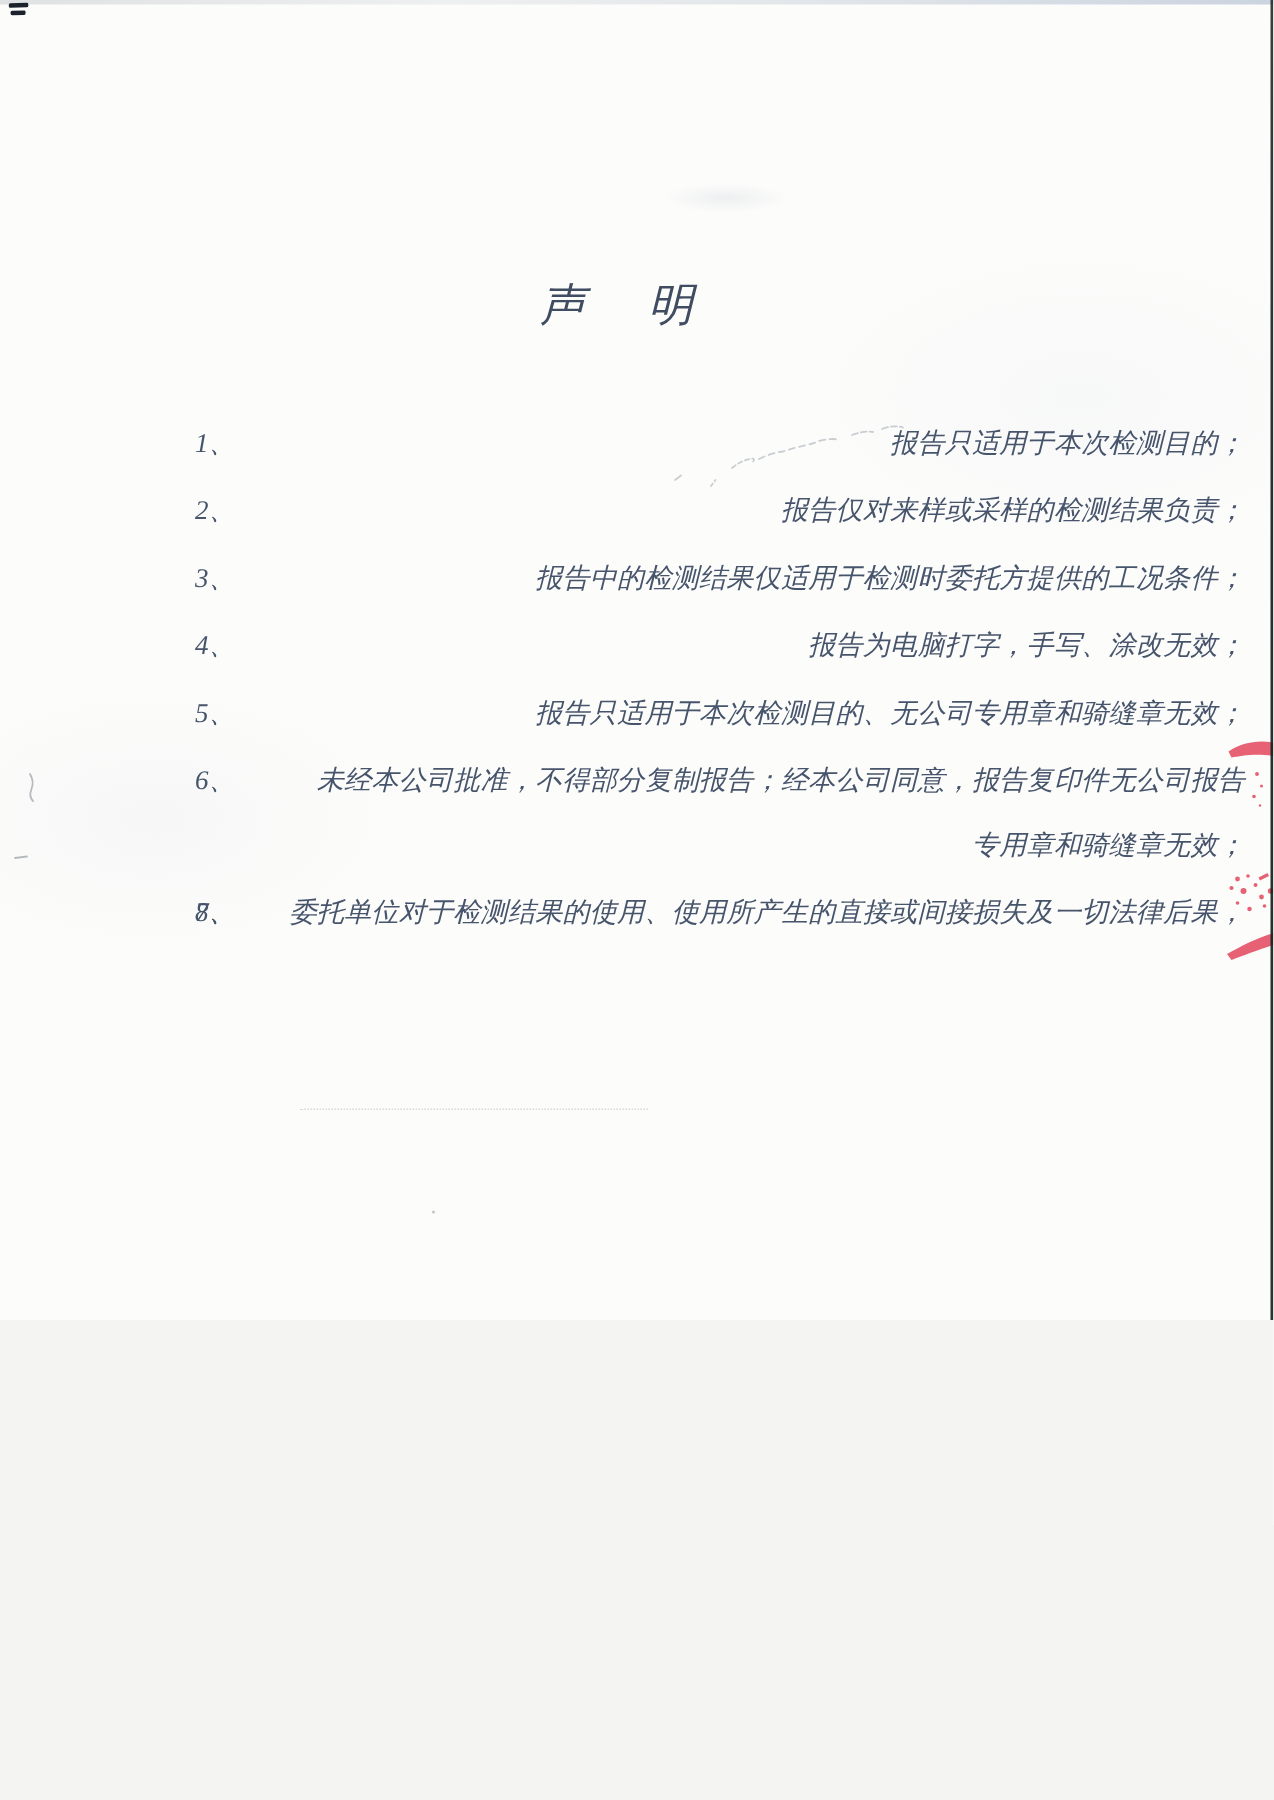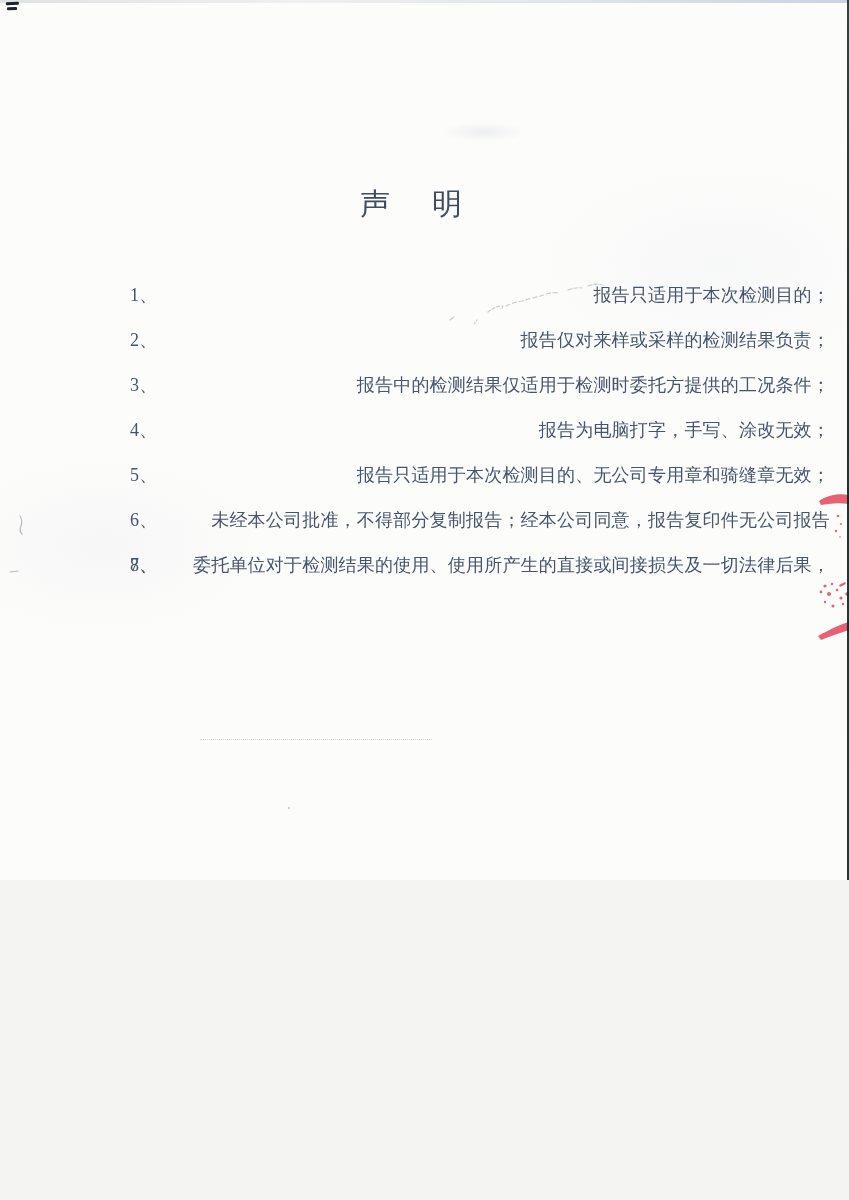--- a/index.html
+++ b/index.html
@@ -8,20 +8,21 @@
     font-family:"Liberation Serif","DejaVu Serif",serif;
     background:#f4f4f2;
   }
   .page{
     position:relative;width:849px;height:880px;overflow:hidden;
     background:
       radial-gradient(60px 14px at 57% 15%, rgba(170,178,188,.18), rgba(170,178,188,0) 70%),
       radial-gradient(220px 120px at 12% 62%, rgba(205,210,215,.12), rgba(205,210,215,0) 75%),
       radial-gradient(260px 140px at 85% 30%, rgba(205,212,220,.10), rgba(205,212,220,0) 75%),
       #fcfcfb;
+    font-style: italic;
   }
   
   .doc-title{
     position:absolute;left:360px;top:189px;
     font-size:30px;line-height:1;letter-spacing:6px;
     color:#3f4c61;font-weight:500;white-space:nowrap;
   }
   
   .statement-list{
     position:absolute;left:130px;top:281px;width:700px;
@@ -101,20 +102,21 @@
     </div>
 
     <div class="item">
       <span class="num">5、</span>
       <span class="line">报告只适用于本次检测目的、无公司专用章和骑缝章无效；</span>
     </div>
 
     <div class="item">
       <span class="num">6、</span>
       <span class="line">未经本公司批准，不得部分复制报告；经本公司同意，报告复印件无公司报告</span>
+      <span class="line">专用章和骑缝章无效；</span>
     </div>
 
     <div class="item">
       <span class="num">7、</span>
     </div>
 
     <div class="item">
       <span class="num">8、</span>
       <span class="line">委托单位对于检测结果的使用、使用所产生的直接或间接损失及一切法律后果，</span>
     </div>

